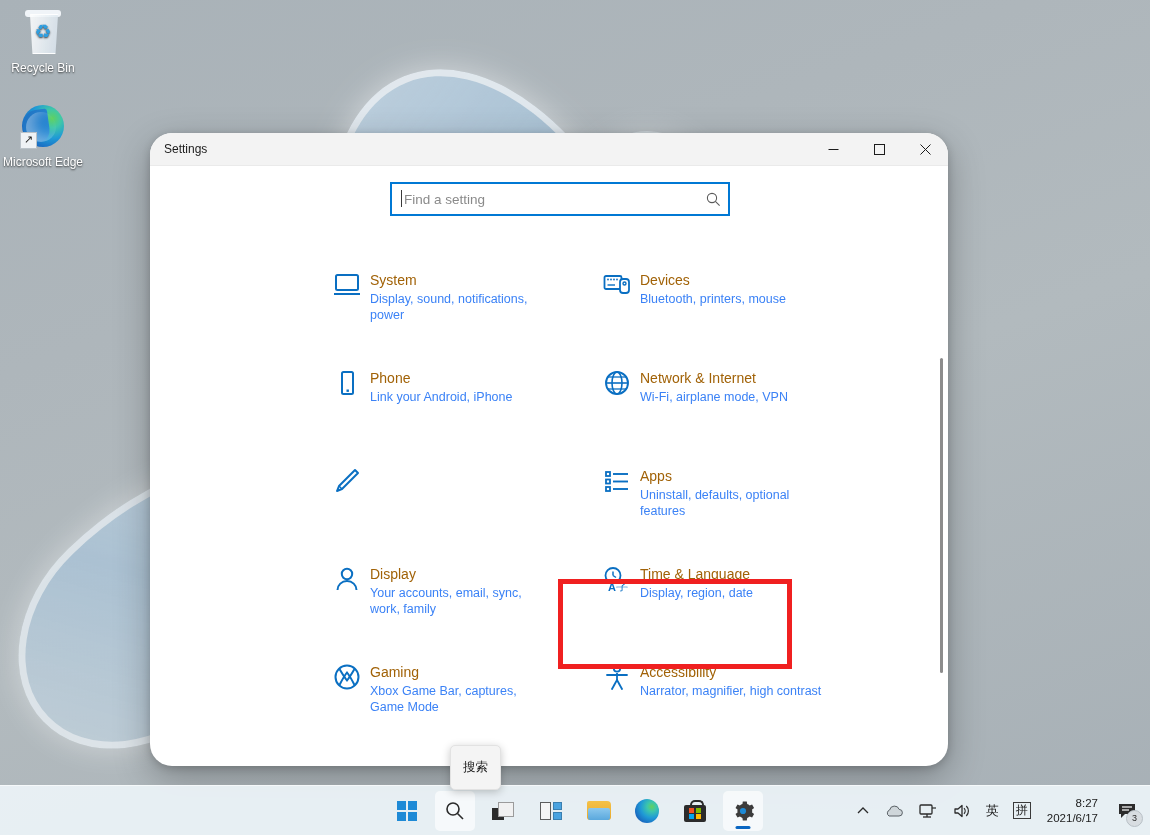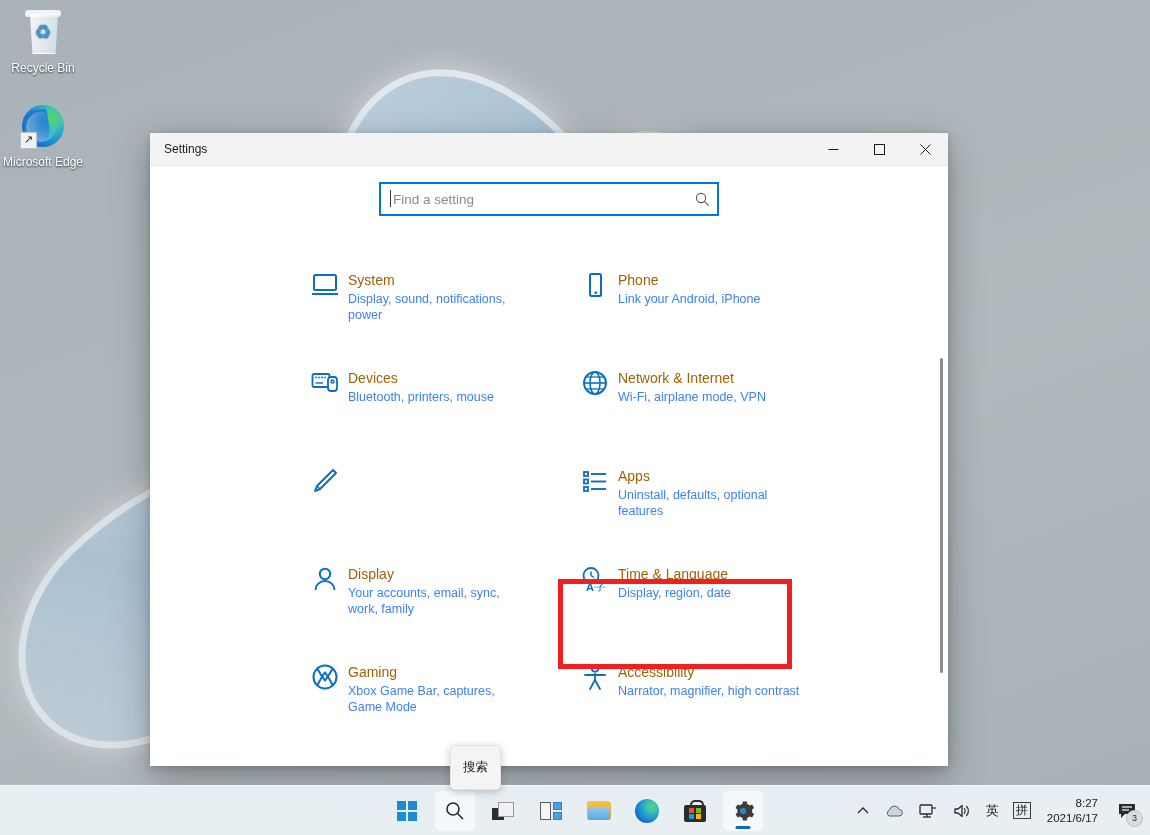--- a/index.html
+++ b/index.html
@@ -119,20 +119,21 @@
     position: absolute;
     left: 150px;
     top: 133px;
     width: 798px;
     height: 633px;
     background: #ffffff;
     box-shadow: 0 12px 36px rgba(0,0,0,0.28), 0 2px 8px rgba(0,0,0,0.18);
     display: flex;
     flex-direction: column;
     overflow: hidden;
+    border-radius: 22px;
   }
   .titlebar {
     height: 32px;
     background: #f3f3f3;
     display: flex;
     align-items: center;
     justify-content: space-between;
     border-bottom: 1px solid #eaeaea;
     flex: none;
   }
@@ -149,20 +150,21 @@
     align-items: center;
     justify-content: center;
     font-size: 11px;
     color: #1b1b1b;
   }
 
   .window-body {
     position: relative;
     flex: 1;
     overflow: hidden;
+    padding-left: 22px;
   }
 
   .search-row {
     padding: 16px 0 0 0;
     display: flex;
     justify-content: center;
   }
   .search-box {
     position: relative;
     width: 336px;
@@ -471,49 +473,49 @@
               <rect x="3" y="3" width="22" height="15" rx="1.5" fill="none" stroke="#0a6fc2" stroke-width="2"></rect>
               <line x1="1" y1="22" x2="27" y2="22" stroke="#0a6fc2" stroke-width="2"></line>
             </svg>
           </div>
           <div class="tile-text">
             <div class="tile-title">System</div>
             <div class="tile-desc">Display, sound, notifications, power</div>
           </div>
         </div>
 
-        <div class="tile">
-          <div class="tile-icon">
-            <svg width="28" height="26" viewBox="0 0 28 26">
-              <rect x="9" y="2" width="11" height="22" rx="1.5" fill="none" stroke="#0a6fc2" stroke-width="2"></rect>
-              <rect x="13.5" y="19.5" width="2.4" height="2.4" fill="#0a6fc2"></rect>
-            </svg>
-          </div>
-          <div class="tile-text">
-            <div class="tile-title">Phone</div>
-            <div class="tile-desc">Link your Android, iPhone</div>
-          </div>
-        </div>
-
         <div class="tile wide">
           <div class="tile-icon">
             <svg width="28" height="26" viewBox="0 0 28 26">
               <rect x="1.5" y="4" width="17" height="13" rx="1.5" fill="none" stroke="#0a6fc2" stroke-width="1.8"></rect>
               <circle cx="5" cy="7.5" r="0.9" fill="#0a6fc2"></circle>
               <circle cx="8" cy="7.5" r="0.9" fill="#0a6fc2"></circle>
               <circle cx="11" cy="7.5" r="0.9" fill="#0a6fc2"></circle>
               <circle cx="14" cy="7.5" r="0.9" fill="#0a6fc2"></circle>
               <line x1="4.5" y1="13" x2="12" y2="13" stroke="#0a6fc2" stroke-width="1.4"></line>
               <rect x="17" y="7" width="9" height="14" rx="3" fill="#fff" stroke="#0a6fc2" stroke-width="1.8"></rect>
               <circle cx="21.5" cy="11.5" r="1.5" fill="none" stroke="#0a6fc2" stroke-width="1.4"></circle>
             </svg>
           </div>
           <div class="tile-text">
             <div class="tile-title">Devices</div>
             <div class="tile-desc">Bluetooth, printers, mouse</div>
+          </div>
+        </div>
+
+        <div class="tile">
+          <div class="tile-icon">
+            <svg width="28" height="26" viewBox="0 0 28 26">
+              <rect x="9" y="2" width="11" height="22" rx="1.5" fill="none" stroke="#0a6fc2" stroke-width="2"></rect>
+              <rect x="13.5" y="19.5" width="2.4" height="2.4" fill="#0a6fc2"></rect>
+            </svg>
+          </div>
+          <div class="tile-text">
+            <div class="tile-title">Phone</div>
+            <div class="tile-desc">Link your Android, iPhone</div>
           </div>
         </div>
 
         <div class="tile wide">
           <div class="tile-icon">
             <svg width="28" height="26" viewBox="0 0 28 26">
               <circle cx="14" cy="13" r="11" fill="none" stroke="#0a6fc2" stroke-width="1.9"></circle>
               <ellipse cx="14" cy="13" rx="5" ry="11" fill="none" stroke="#0a6fc2" stroke-width="1.6"></ellipse>
               <line x1="3" y1="13" x2="25" y2="13" stroke="#0a6fc2" stroke-width="1.6"></line>
               <line x1="5" y1="7" x2="23" y2="7" stroke="#0a6fc2" stroke-width="1.3"></line>

